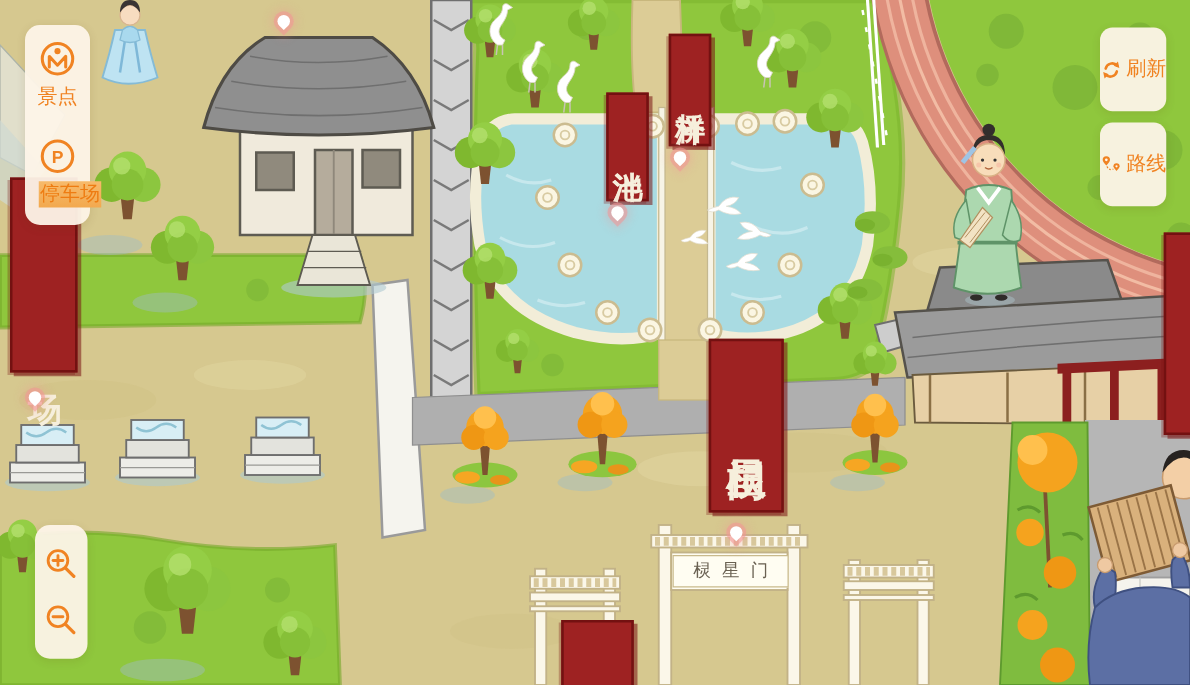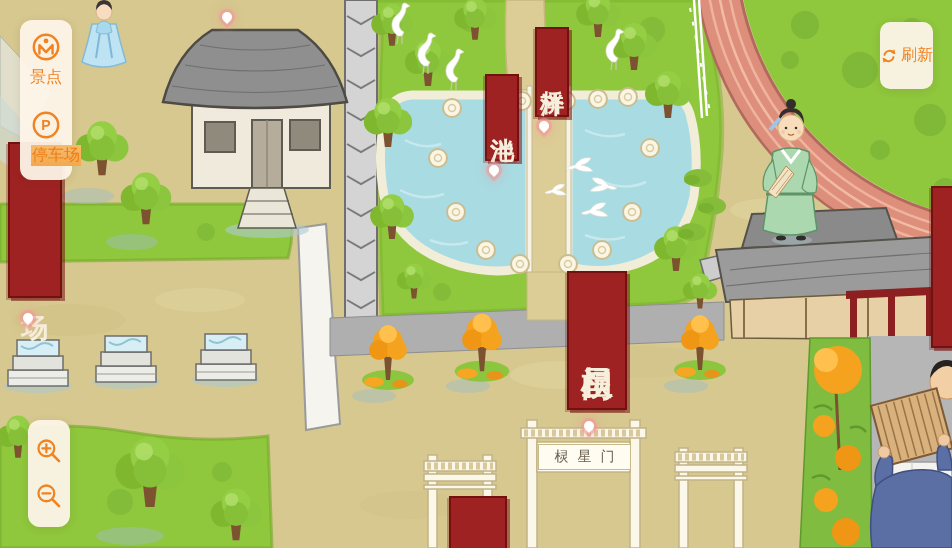--- a/index.html
+++ b/index.html
@@ -420,20 +420,30 @@
 <div class="right-cards">
   <div class="card">
     <svg width="28" height="28" viewBox="0 0 32 32">
       <path d="M8,14 A9.5,9.5 0 0 1 24.5,10" fill="none" stroke="#F08322" stroke-width="3.6" stroke-linecap="round"></path>
       <polygon points="25.5,4 27.5,13 19.5,10" fill="#F08322"></polygon>
       <path d="M24,18 A9.5,9.5 0 0 1 7.5,22" fill="none" stroke="#F08322" stroke-width="3.6" stroke-linecap="round"></path>
       <polygon points="6.5,28 4.5,19 12.5,22" fill="#F08322"></polygon>
     </svg>
     <div class="panel-label">刷新</div>
   </div>
+  <div class="card">
+    <svg width="28" height="28" viewBox="0 0 32 32">
+      <path d="M9,3.5 a5.2,5.2 0 0 1 5.2,5.2 q0,3.4 -5.2,8 q-5.2,-4.6 -5.2,-8 A5.2,5.2 0 0 1 9,3.5 Z" fill="#F08322"></path>
+      <circle cx="9" cy="8.7" r="1.9" fill="#FFF7EC"></circle>
+      <path d="M23.5,13.5 a4.4,4.4 0 0 1 4.4,4.4 q0,2.9 -4.4,6.8 q-4.4,-3.9 -4.4,-6.8 A4.4,4.4 0 0 1 23.5,13.5 Z" fill="#F08322"></path>
+      <circle cx="23.5" cy="17.9" r="1.6" fill="#FFF7EC"></circle>
+      <path d="M10,18 Q12,24 19,22" fill="none" stroke="#F08322" stroke-width="1.8" stroke-dasharray="2.5 2.5"></path>
+    </svg>
+    <div class="panel-label">路线</div>
+  </div>
 </div>
 
 <div class="panel zoom-panel">
   <div class="zbtn">
     <svg width="28" height="28" viewBox="0 0 32 32">
       <circle cx="13" cy="13" r="9" fill="none" stroke="#F08322" stroke-width="2.6"></circle>
       <line x1="20" y1="20" x2="27.5" y2="27.5" stroke="#F08322" stroke-width="3" stroke-linecap="round"></line>
       <line x1="8.5" y1="13" x2="17.5" y2="13" stroke="#F08322" stroke-width="2.6" stroke-linecap="round"></line>
       <line x1="13" y1="8.5" x2="13" y2="17.5" stroke="#F08322" stroke-width="2.6" stroke-linecap="round"></line>
     </svg>

